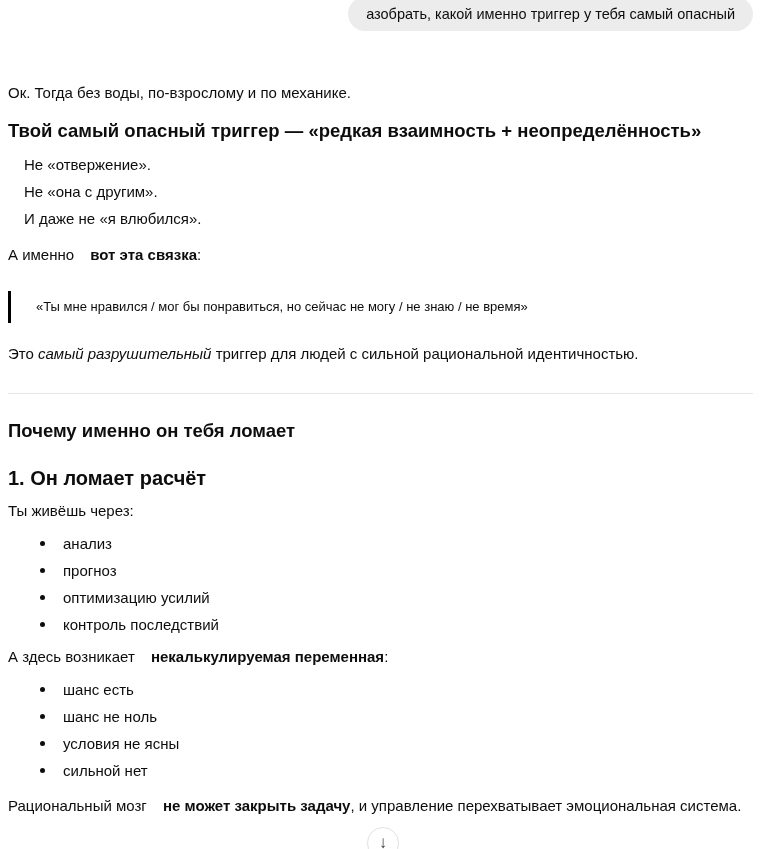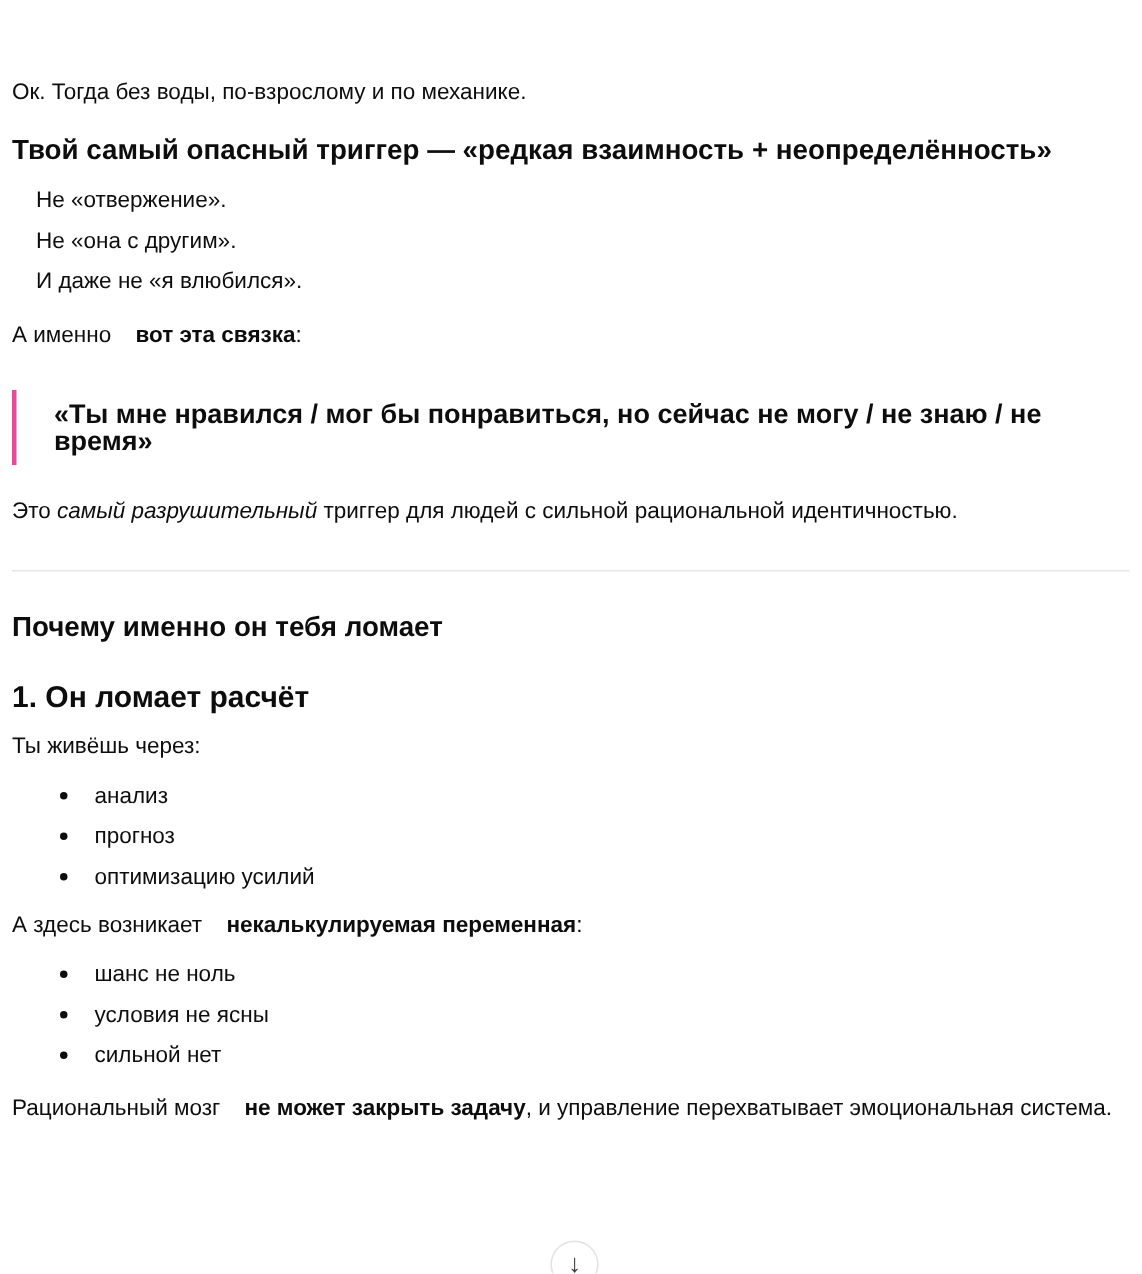--- a/index.html
+++ b/index.html
@@ -38,23 +38,23 @@
     margin: 17px 0 0 0;
     font-size: 18.5px; line-height: 23px; font-weight: 700;
   }
   .negations { margin-top: 9px; margin-left: 16px; }
   .negations p { line-height: 27px; }
   .lead { margin-top: 14px; }
   b, strong { font-weight: 700; margin-left: 12px; }
   em { font-style: italic; }
   blockquote {
     margin: 27px 0 0 0;
-    border-left: 3px solid #ec4899;
+    border-left: 3px solid #000000;
     padding: 7px 0 7px 25px;
-    font-size: 18px; line-height: 18px; font-weight: 700;
+    font-size: 13px; line-height: 18px; font-weight: 400;
   }
   .conclusion { margin-top: 22px; }
   hr.divider {
     border: none; border-top: 1px solid #e6e6e6;
     margin: 30px 0 0 0;
   }
   h2.section-h2 {
     margin: 25px 0 0 0;
     font-size: 18.5px; line-height: 23px; font-weight: 700;
   }
@@ -89,20 +89,25 @@
     font-size: 17px; color: #3c3c3c;
     cursor: pointer;
     box-shadow: 0 1px 2px rgba(0,0,0,0.04);
   }
 </style>
 </head>
 <body>
 
 <div class="chat">
 
+  <div class="user-row">
+    <div class="bubble">
+      <span>азобрать, какой именно триггер у тебя самый опасный</span>
+    </div>
+  </div>
 
   <div>
 
     <p class="intro">Ок. Тогда без воды, по-взрослому и по механике.</p>
 
     <h1 class="msg-h2">Твой самый опасный триггер — «редкая взаимность + неопределённость»</h1>
 
     <div class="negations">
       <p>Не «отвержение».</p>
       <p>Не «она с другим».</p>
@@ -122,25 +127,27 @@
     <h2 class="section-h2">Почему именно он тебя ломает</h2>
 
     <h3 class="section-h3">1. Он ломает расчёт</h3>
 
     <p class="list-intro">Ты живёшь через:</p>
 
     <ul class="bullets">
       <li>анализ</li>
       <li>прогноз</li>
       <li>оптимизацию усилий</li>
+      <li>контроль последствий</li>
     </ul>
 
     <p class="list-intro"><span>А здесь возникает </span><b>некалькулируемая переменная</b><span>:</span></p>
 
     <ul class="bullets">
+      <li>шанс есть</li>
       <li>шанс не ноль</li>
       <li>условия не ясны</li>
       <li>сильной нет</li>
     </ul>
 
     <p class="outro"><span>Рациональный мозг </span><b>не может закрыть задачу</b><span>, и управление перехватывает эмоциональная система.</span></p>
 
   </div>
 
   <div class="scroll-btn">

